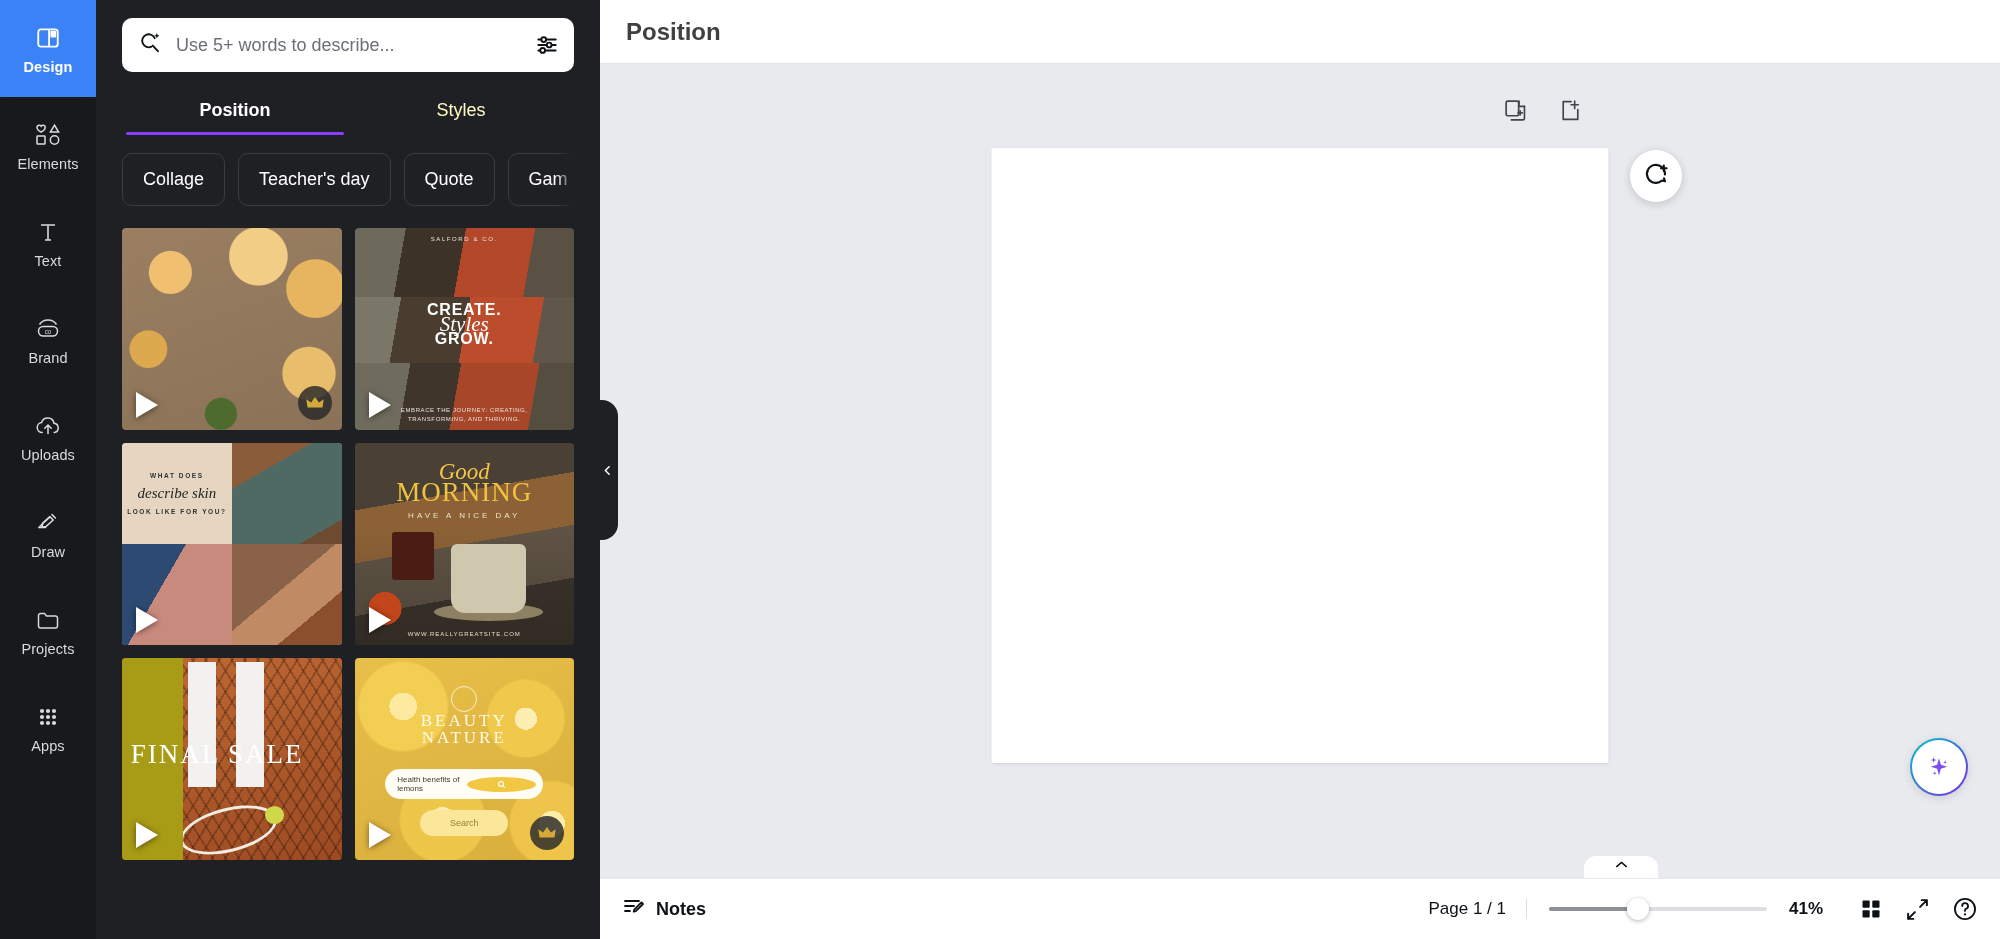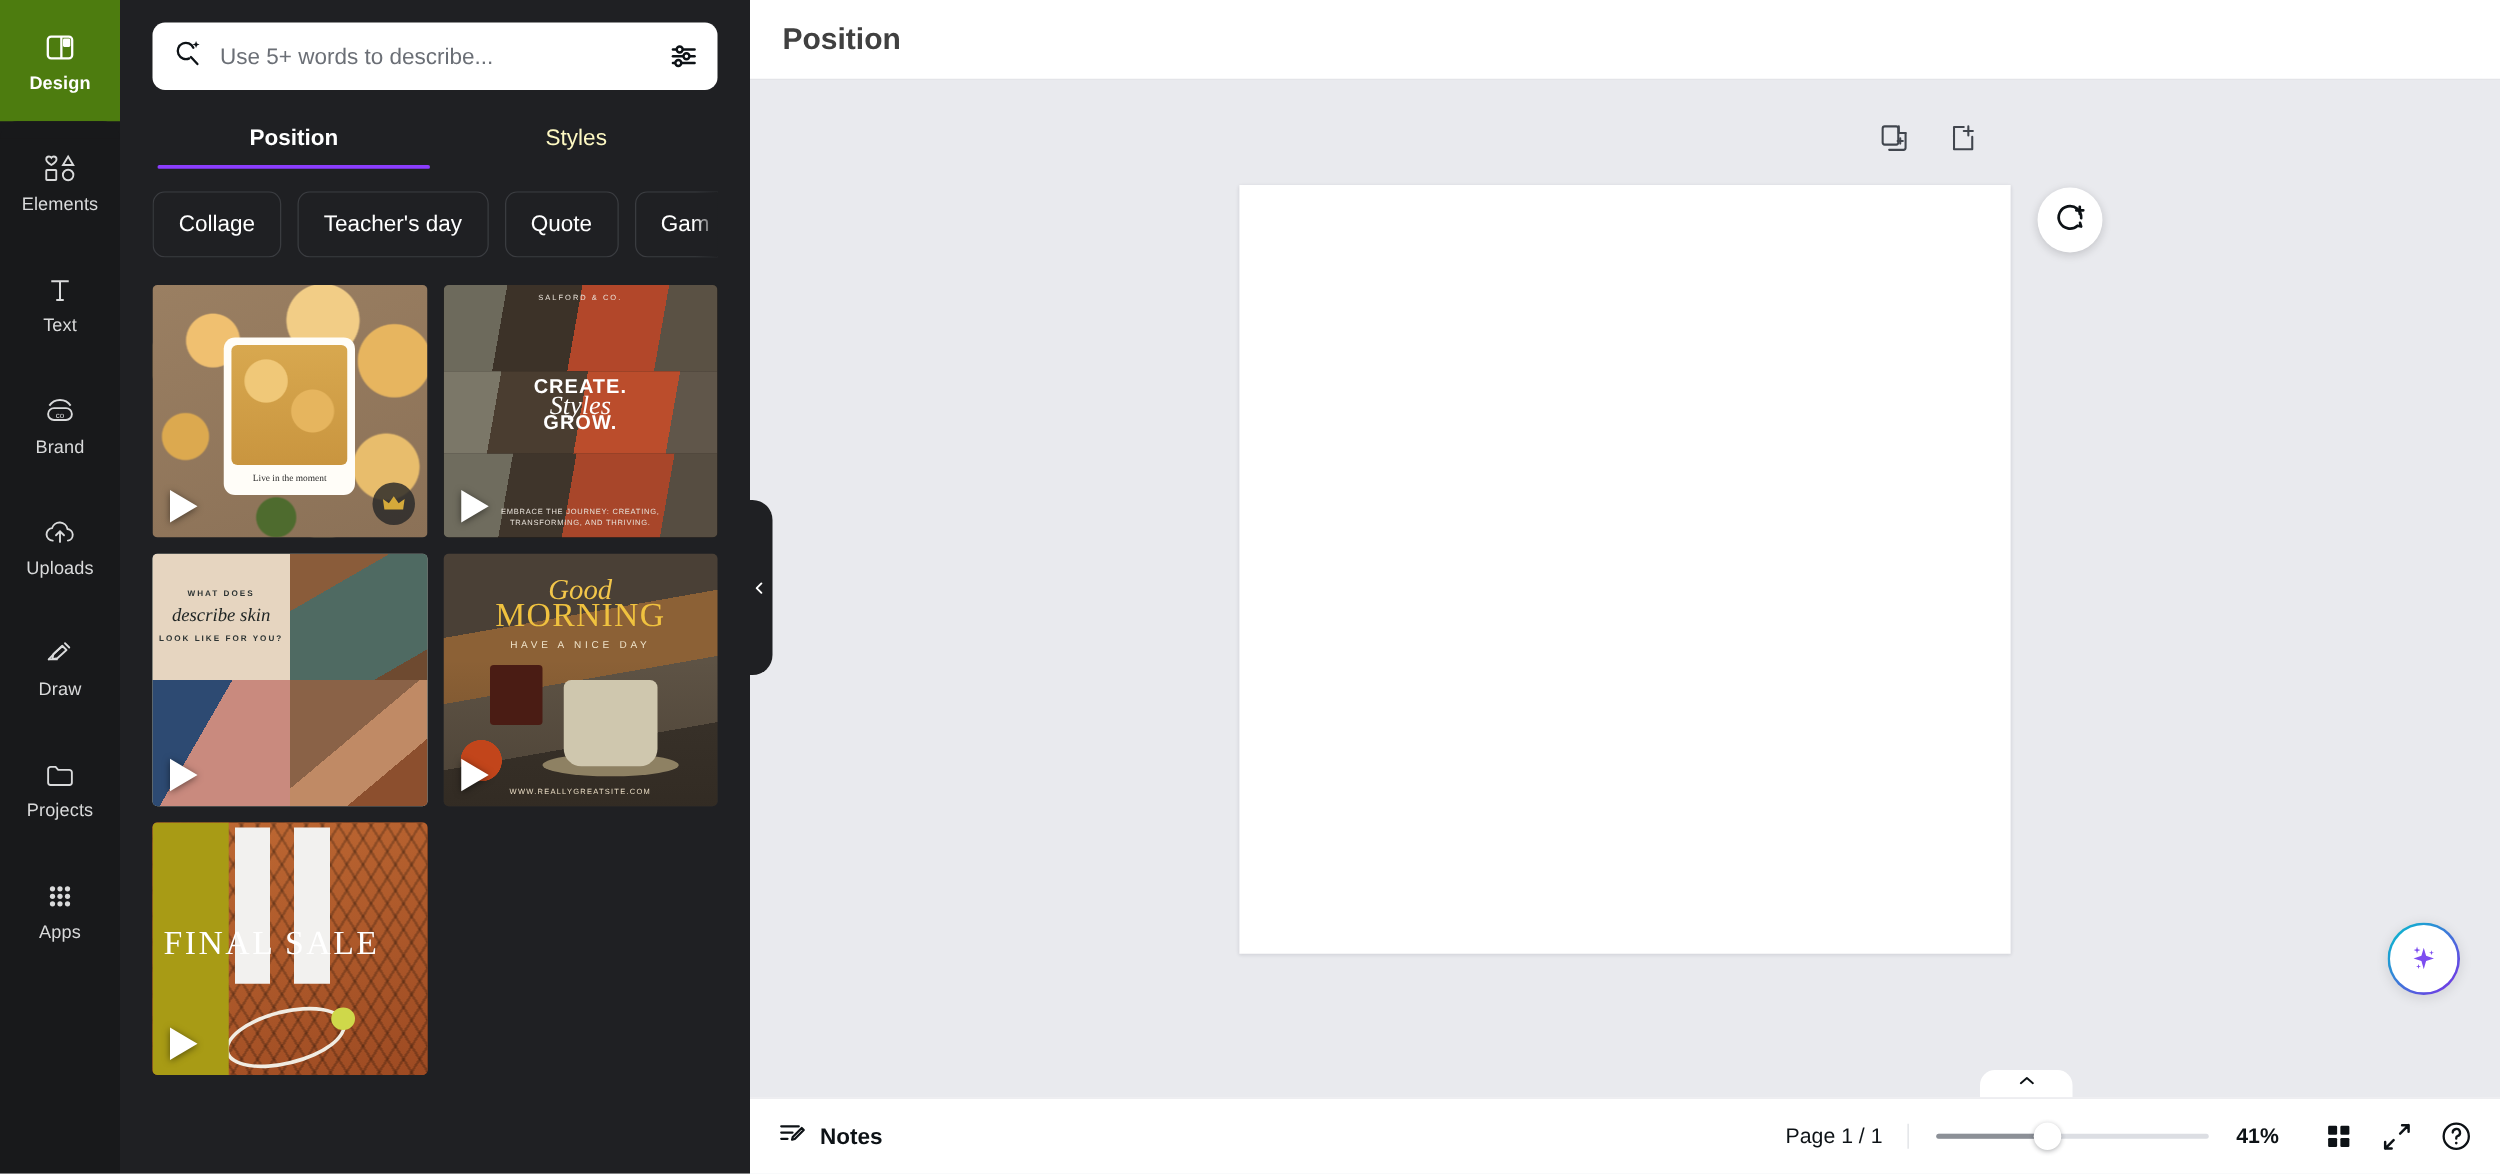--- a/index.html
+++ b/index.html
@@ -20,21 +20,21 @@
     z-index: 6;
   }
   .rail-item {
     width: 96px; height: 97px;
     display: flex; flex-direction: column;
     align-items: center; justify-content: center;
     gap: 6px; cursor: pointer;
     color: #d9dadb;
     position: relative;
   }
-  .rail-item.active { background: #4d7c0f; color: #ffffff; }
+  .rail-item.active { background: #3b82f6; color: #ffffff; }
   .rail-item.active::after{
     content:""; position:absolute; left:0; right:0; bottom:-14px; height:14px;
     background:#18191b; border-top-left-radius:14px; border-top-right-radius:14px;
   }
   .rail-item.active.first::after{ background:#18191b; }
   .rail-item .r-ico { height: 30px; display: flex; align-items: center; justify-content: center; }
   .rail-item .r-lbl { font-size: 14.5px; letter-spacing: .1px; }
   .rail-item.active .r-lbl { font-weight: 700; }
 
   
@@ -459,24 +459,20 @@
         <div class="chips-next">
           <svg width="16" height="16" viewBox="0 0 24 24" fill="none" stroke="currentColor" stroke-width="2.6" stroke-linecap="round" stroke-linejoin="round">
             <polyline points="9,5 16,12 9,19"></polyline>
           </svg>
         </div>
       </div>
 
       <div class="grid">
 
         <div class="thumb t1">
-          <div class="card">
-            <div class="ph"></div>
-            <div class="cap">Live in the moment</div>
-          </div>
           <div class="play"></div>
           <div class="crown">
             <svg width="18" height="14" viewBox="0 0 24 18" fill="#d4a93a">
               <path d="M2 15h20l1.6-11-6.4 4.4L12 1 6.8 8.4.4 4 2 15Z"></path>
             </svg>
           </div>
         </div>
 
         <div class="thumb t2">
           <div class="strip s1"></div>
@@ -522,20 +518,43 @@
         <div class="thumb t5">
           <div class="court"></div>
           <div class="legs"></div>
           <div class="olive"></div>
           <div class="racket"></div>
           <div class="ball"></div>
           <div class="fs">FINAL SALE</div>
           <div class="play"></div>
         </div>
 
+        <div class="thumb t6">
+          <div class="mark"></div>
+          <div class="bn">
+            <div class="b1">BEAUTY</div>
+            <div class="b2">NATURE</div>
+          </div>
+          <div class="sfield">
+            <span>Health benefits of lemons</span>
+            <span class="sc">
+              <svg width="9" height="9" viewBox="0 0 24 24" fill="none" stroke="#fff" stroke-width="3">
+                <circle cx="10.5" cy="10.5" r="6.5"></circle>
+                  <line x1="15.4" y1="15.4" x2="20.5" y2="20.5"></line>
+              </svg>
+            </span>
+          </div>
+          <div class="sbtn">Search</div>
+          <div class="play"></div>
+          <div class="crown">
+            <svg width="18" height="14" viewBox="0 0 24 18" fill="#d4a93a">
+              <path d="M2 15h20l1.6-11-6.4 4.4L12 1 6.8 8.4.4 4 2 15Z"></path>
+            </svg>
+          </div>
+        </div>
 
       </div>
     </div>
   </section>
 
   <div class="panel-handle">
     <svg width="13" height="13" viewBox="0 0 24 24" fill="none" stroke="currentColor" stroke-width="2.8" stroke-linecap="round" stroke-linejoin="round">
       <polyline points="15,5 8,12 15,19"></polyline>
     </svg>
   </div>

